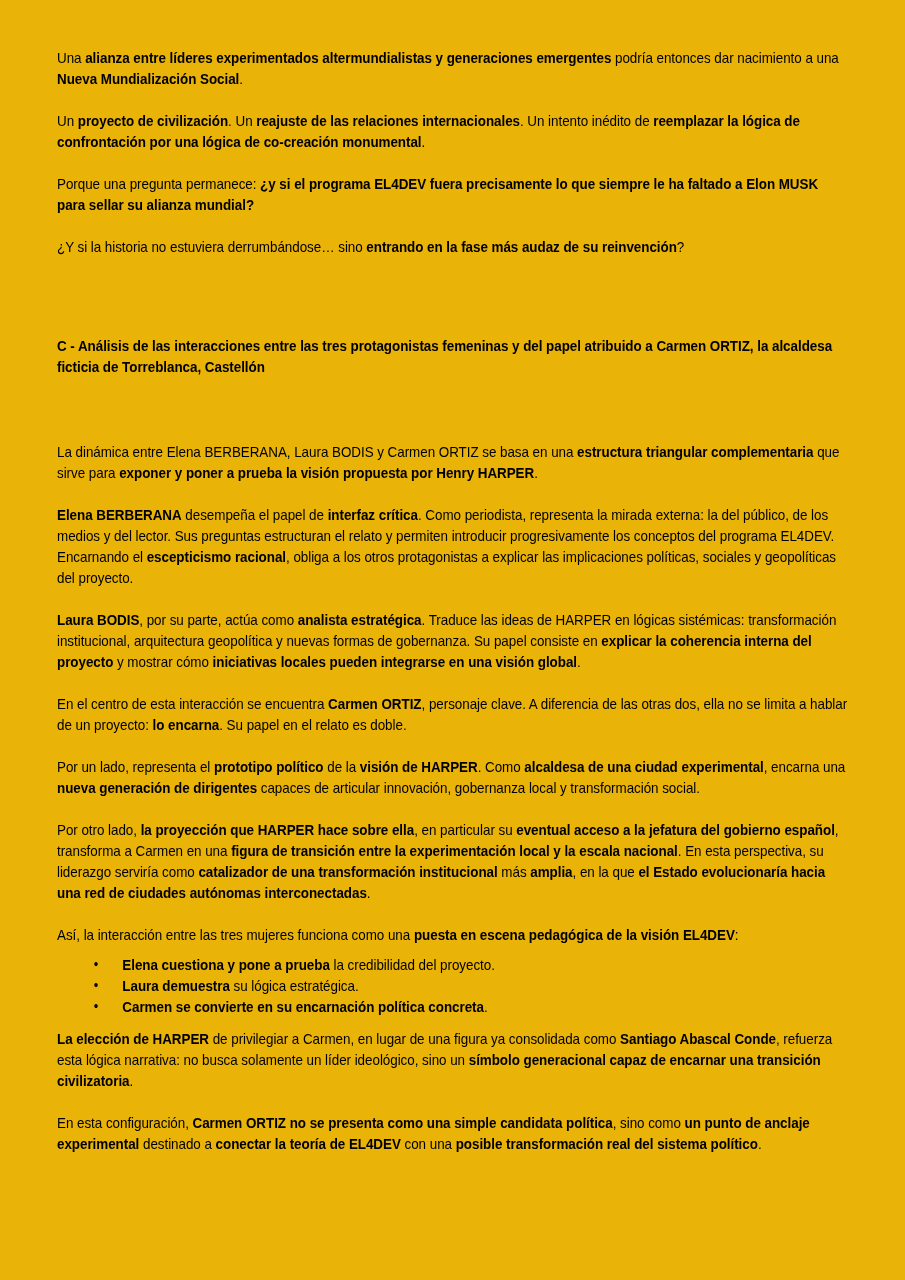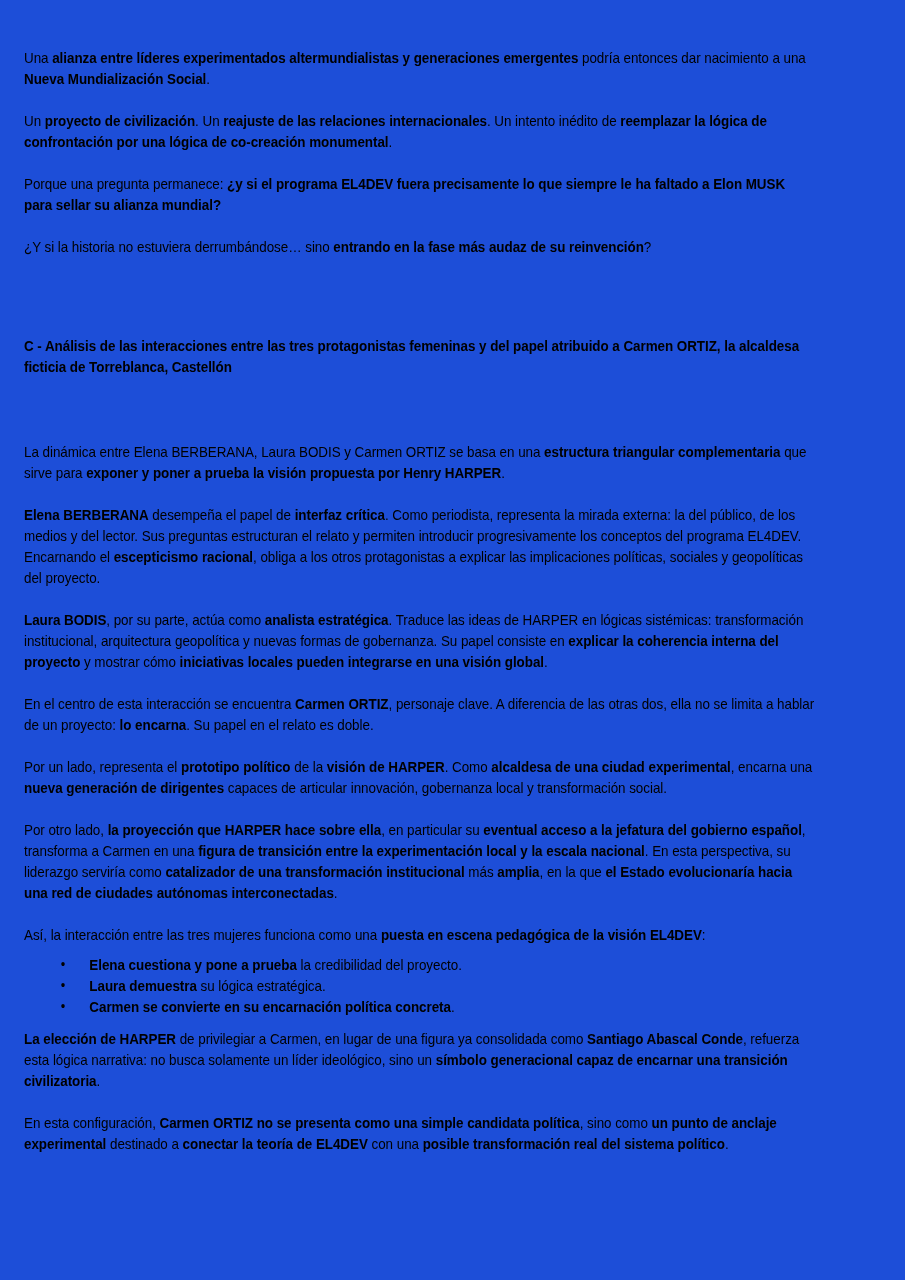--- a/index.html
+++ b/index.html
@@ -12,23 +12,23 @@
     height: 1280px;
     overflow: hidden;
     font-family: "Liberation Sans", sans-serif;
     color: #000000;
     -webkit-font-smoothing: antialiased;
   }
   .page {
     position: relative;
     width: 905px;
     height: 1280px;
-    background: #1d4ed8;
+    background: #eab308;
     box-sizing: border-box;
-    padding: 48px 58px 0 24px;
+    padding: 48px 58px 0 57px;
   }
   .doc {
     width: 790px;
     font-size: 14.6px;
     line-height: 21px;
     letter-spacing: -0.05px;
     transform: scaleX(0.92);
     transform-origin: 0 0;
     width: 859px;
   }

